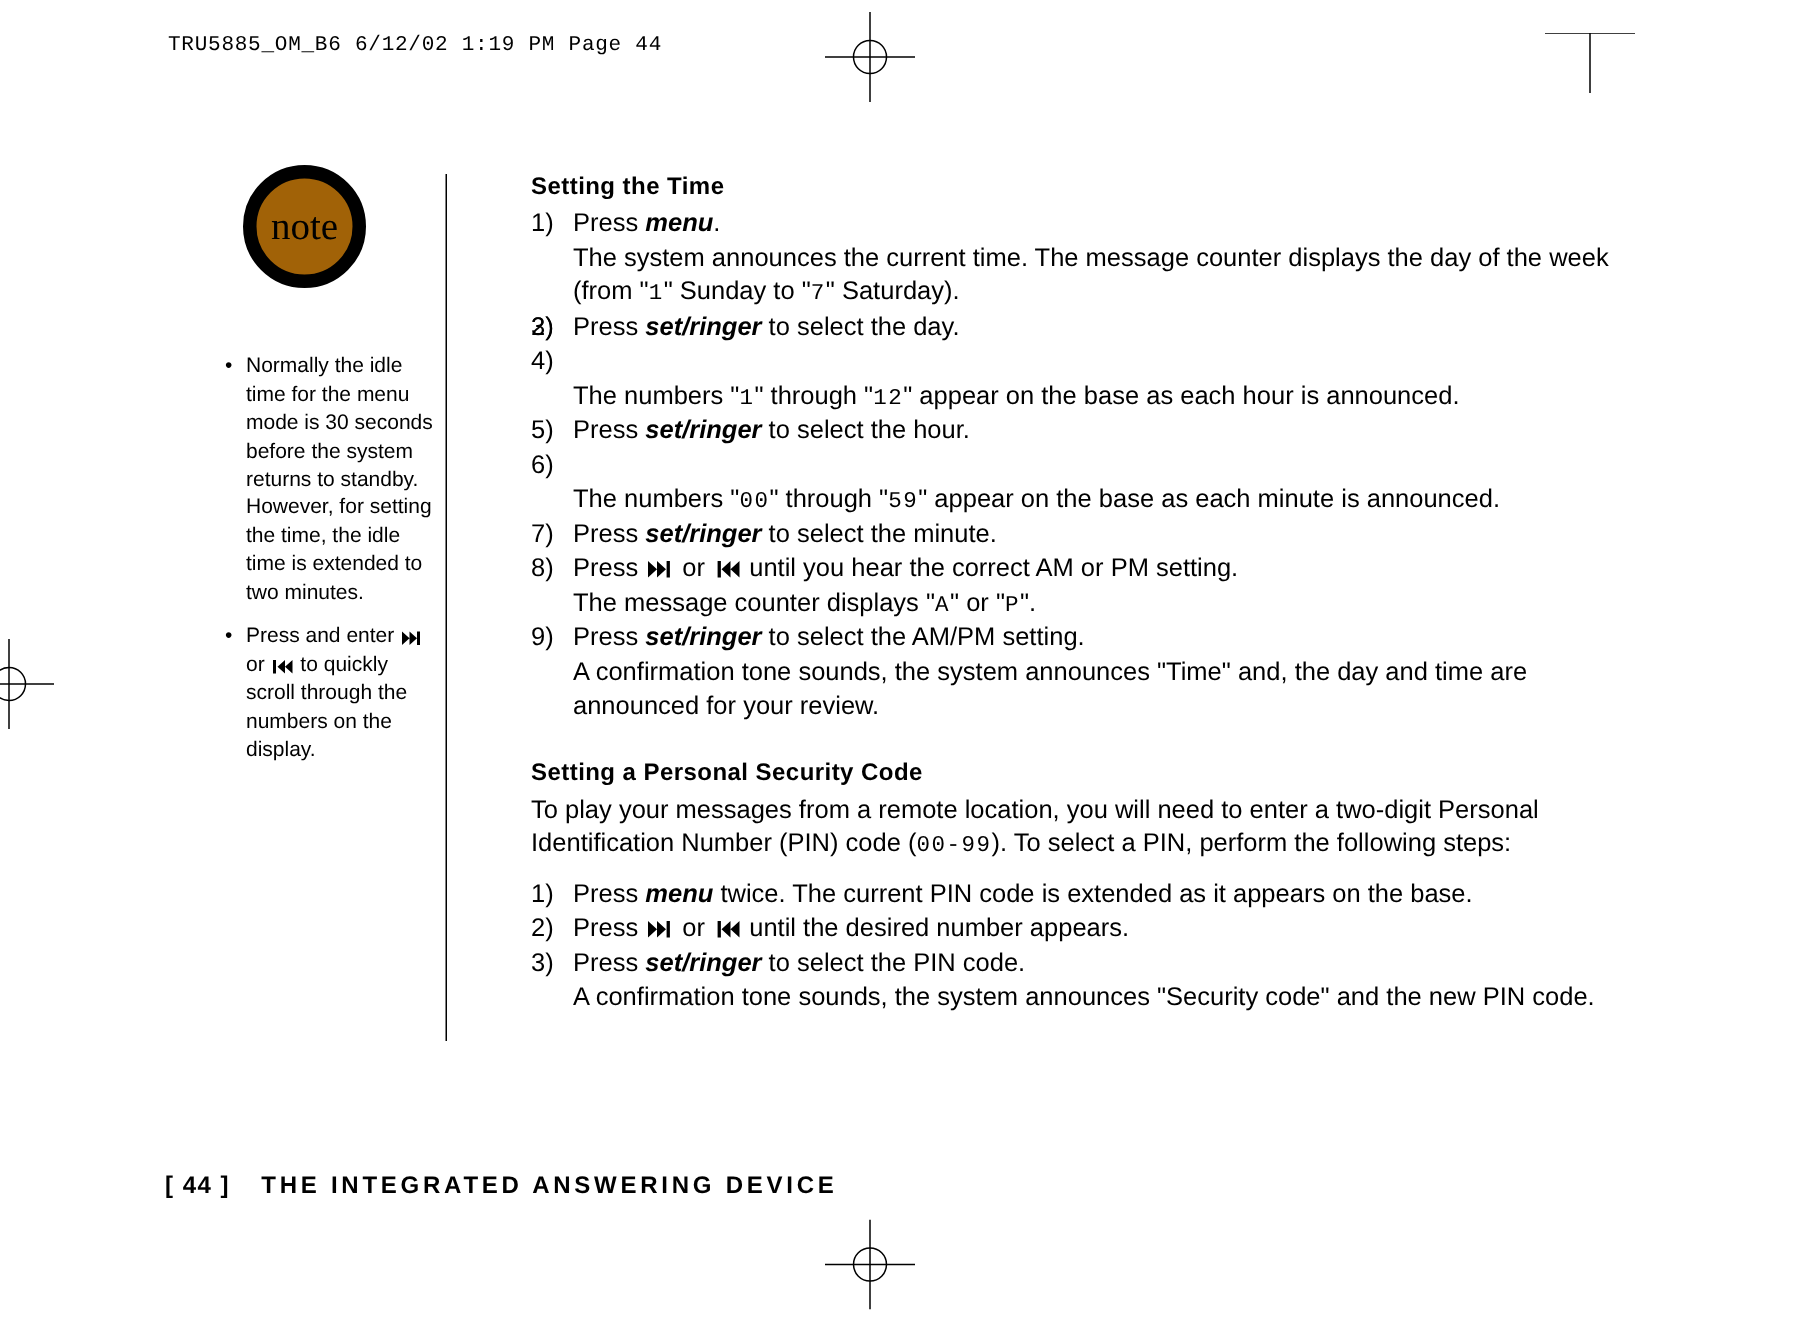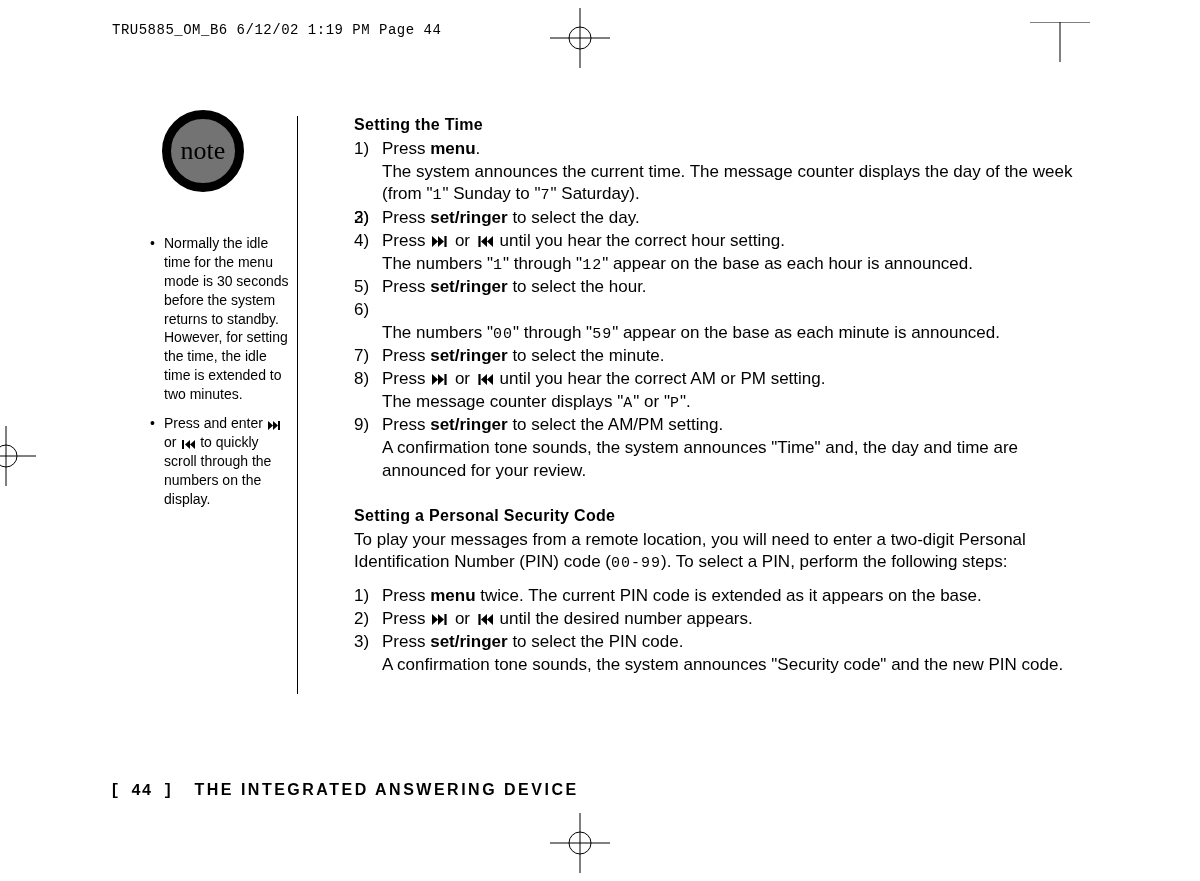--- a/index.html
+++ b/index.html
@@ -73,21 +73,21 @@
     height: 90px;
   }
   .note-icon .ring {
     width: 82px;
     height: 82px;
     border: 9px solid #000;
     border-radius: 50%;
     display:flex;
     align-items:center;
     justify-content:center;
-    background:#737373;
+    background:#a16207;
   }
   .note-icon-label {
     font-family: Georgia, "Times New Roman", serif;
     font-size: 26px;
   }
   .side-notes {
     position: absolute;
     top: 110px;
     left: 0;
     width: 185px;
@@ -139,20 +139,21 @@
     position: relative;
     padding-left: 28px;
     margin: 0;
   }
   ol.steps > li .num {
     position: absolute;
     left: 0;
     top: 0;
   }
   .cmd {
+    font-style: italic;
     font-weight: bold;
   }
   .seg {
     font-family: "Courier New", monospace;
     font-size: 15px;
     letter-spacing: 1px;
   }
   .skip-icon {
     display:inline-block;
     vertical-align: -2px;
@@ -162,21 +163,20 @@
   .footer {
     position: absolute;
     left: 0;
     bottom: 0;
     font-size: 16px;
     letter-spacing: 2.5px;
   }
   .footer .pn {
     font-weight: bold;
     letter-spacing: 1px;
-    font-family: Liberation Mono, monospace;
   }
   .side-skip { display:inline-block; vertical-align:-3px; line-height:0;}
 </style>
 </head>
 <body>
 
 <div class="reg-mark-top">
   <svg width="60" height="60">
       <line x1="30" y1="0" x2="30" y2="60" stroke="#000"></line>
       <line x1="0" y1="30" x2="60" y2="30" stroke="#000"></line>
@@ -233,27 +233,21 @@
   </div>
 
   <div class="divider"></div>
 
   <div class="main">
     <h2>Setting the Time</h2>
     <ol class="steps" id="steps1">
         <li><span class="num">1)</span><span>Press </span><span class="cmd">menu</span><span>.</span><br><span>The system announces the current time. The message counter displays the day of the week (from "</span><span class="seg">1</span><span>" Sunday to "</span><span class="seg">7</span><span>" Saturday).</span></li>
         <li><span class="num">2)</span></li>
         <li><span class="num">3)</span><span>Press </span><span class="cmd">set/ringer</span><span> to select the day.</span></li>
-        <li><span class="num">4)</span><span>Press <span class="skip-icon"><svg width="20" height="13">
-                <path d="M2 1 L8 6.5 L2 12 Z M8 1 L14 6.5 L8 12 Z" fill="#000"></path>
-                <line x1="15.5" y1="1" x2="15.5" y2="12" stroke="#000" stroke-width="2.2"></line>
-              </svg></span> or <span class="skip-icon"><svg width="20" height="13">
-                <path d="M18 1 L12 6.5 L18 12 Z M12 1 L6 6.5 L12 12 Z" fill="#000"></path>
-                <line x1="4.5" y1="1" x2="4.5" y2="12" stroke="#000" stroke-width="2.2"></line>
-              </svg></span> until you hear the correct hour setting.</span><br><span>The numbers "</span><span class="seg">1</span><span>" through "</span><span class="seg">12</span><span>" appear on the base as each hour is announced.</span></li>
+        <li><span class="num">4)</span><br><span>The numbers "</span><span class="seg">1</span><span>" through "</span><span class="seg">12</span><span>" appear on the base as each hour is announced.</span></li>
         <li><span class="num">5)</span><span>Press </span><span class="cmd">set/ringer</span><span> to select the hour.</span></li>
         <li><span class="num">6)</span><br><span>The numbers "</span><span class="seg">00</span><span>" through "</span><span class="seg">59</span><span>" appear on the base as each minute is announced.</span></li>
         <li><span class="num">7)</span><span>Press </span><span class="cmd">set/ringer</span><span> to select the minute.</span></li>
         <li><span class="num">8)</span><span>Press <span class="skip-icon"><svg width="20" height="13">
                 <path d="M2 1 L8 6.5 L2 12 Z M8 1 L14 6.5 L8 12 Z" fill="#000"></path>
                 <line x1="15.5" y1="1" x2="15.5" y2="12" stroke="#000" stroke-width="2.2"></line>
               </svg></span> or <span class="skip-icon"><svg width="20" height="13">
                 <path d="M18 1 L12 6.5 L18 12 Z M12 1 L6 6.5 L12 12 Z" fill="#000"></path>
                 <line x1="4.5" y1="1" x2="4.5" y2="12" stroke="#000" stroke-width="2.2"></line>
               </svg></span> until you hear the correct AM or PM setting.</span><br><span>The message counter displays "</span><span class="seg">A</span><span>" or "</span><span class="seg">P</span><span>".</span></li>

